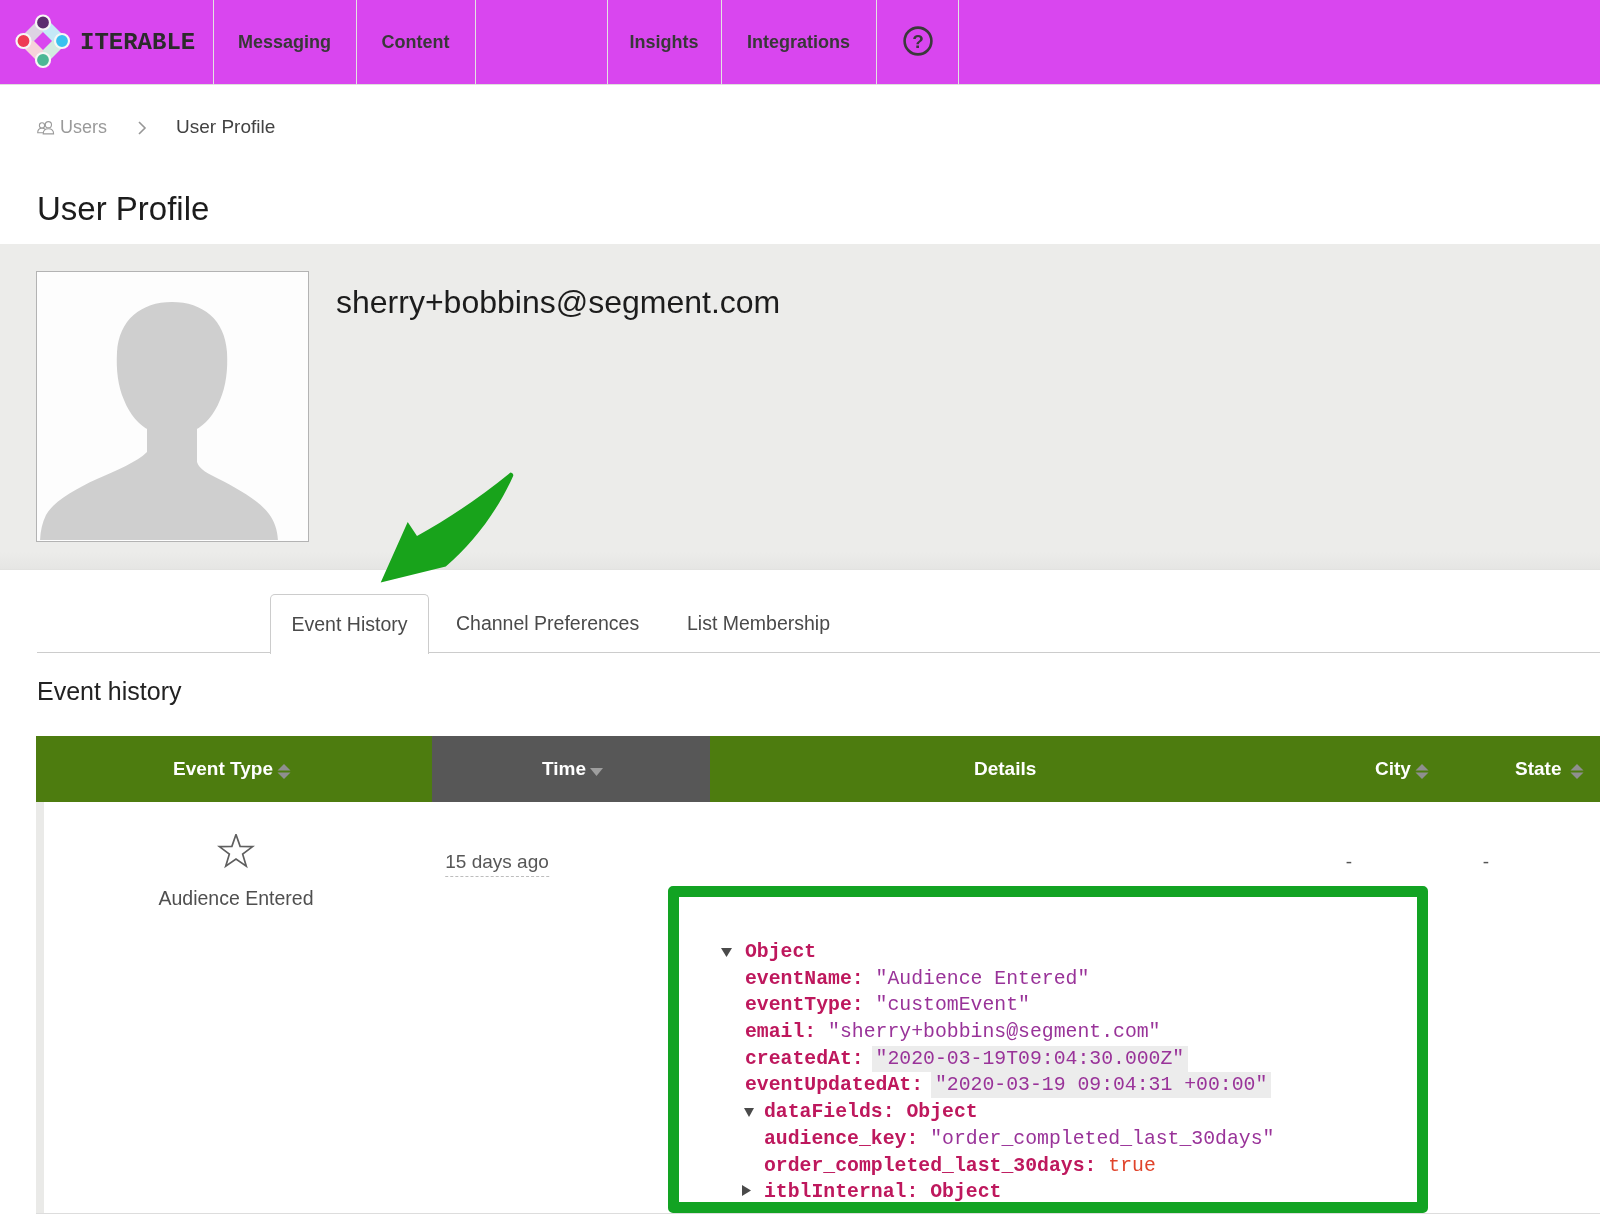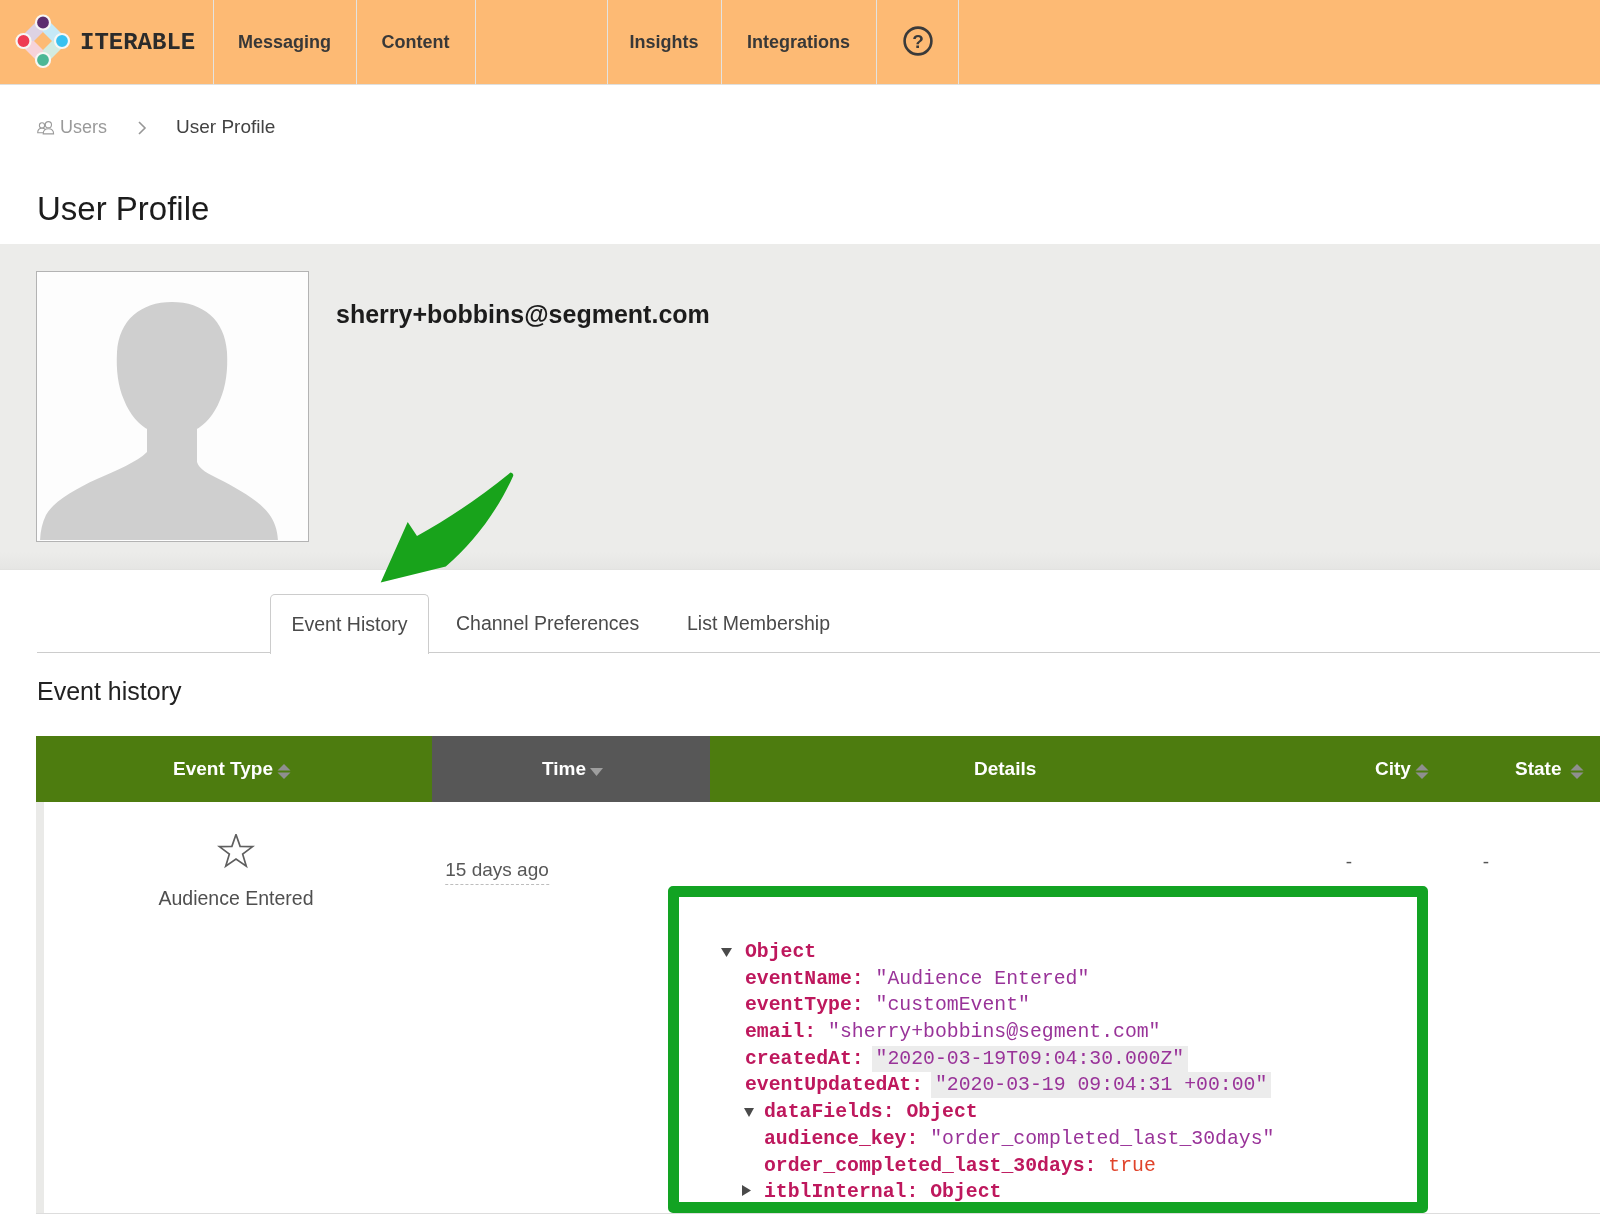--- a/index.html
+++ b/index.html
@@ -1,54 +1,54 @@
 <!DOCTYPE html>
 <html><head>
 <meta charset="utf-8">
 <style>
   * { margin:0; padding:0; box-sizing:border-box; }
   html,body { width:1600px; height:1219px; background:#fff; font-family:"Liberation Sans",sans-serif; position:relative; overflow:hidden; }
   .abs { position:absolute; }
 
   
-  .nav { position:absolute; left:0; top:0; width:1600px; height:85px; background:#fdba74; border-bottom:1px solid #dfdfdd; }
+  .nav { position:absolute; left:0; top:0; width:1600px; height:85px; background:#d946ef; border-bottom:1px solid #dfdfdd; }
   .nav .sep { position:absolute; top:0; width:1px; height:85px; background:#e3e3e1; }
   .nav .item { position:absolute; top:0; height:84px; line-height:84px; font-size:18px; font-weight:bold; color:#383838; text-align:center; }
   .logotext { position:absolute; left:80px; top:0; height:84px; line-height:86px; font-family:"Liberation Mono",monospace; font-weight:bold; font-size:24px; color:#2b2b2b; }
 
   
   .crumb { position:absolute; top:117px; left:0; width:1404px; height:22px; font-size:18px; white-space:nowrap; }
   .crumb .users { position:absolute; left:60px; top:0; color:#9a9a9a; }
   .crumb .cur { position:absolute; left:176px; top:-1px; color:#424242; font-size:19px; }
 
   h1.title { position:absolute; left:37px; top:191px; font-size:33px; line-height:36px; font-weight:400; color:#1c1c1c; }
 
   
   .band { position:absolute; left:0; top:244px; width:1600px; height:326px; background:linear-gradient(180deg,#ececea 0px,#ececea 308px,#e5e5e3 326px); border-bottom:1px solid #e2e2e0; }
   .avatar { position:absolute; left:36px; top:27px; width:273px; height:271px; background:#fdfdfd; border:1px solid #b3b3b3; overflow:hidden; }
-  .email { position:absolute; left:336px; top:56px; font-size:25px; color:#1c1c1c;font-weight:bold; }
+  .email { position:absolute; left:336px; top:40px; font-size:32px; color:#1c1c1c; }
 
   
   .tabs { position:absolute; left:0; top:594px; width:1600px; height:59px; }
   .tabline { position:absolute; left:37px; top:58px; width:1563px; height:1px; background:#cccccc; }
   .tab { position:absolute; top:0; height:59px; line-height:59px; font-size:19.5px; color:#4a4a4a; white-space:nowrap; }
   .tab.active { background:#fff; border:1px solid #cccccc; border-bottom:none; border-radius:5px 5px 0 0; text-align:center; height:60px; }
 
   h2.evh { position:absolute; left:37px; top:677px; font-size:25px; font-weight:400; color:#222; }
 
   
   .thead { position:absolute; left:36px; top:736px; width:1564px; height:66px; background:#4d7c0f; color:#fff; font-weight:bold; font-size:19px; }
   .thead .timecell { position:absolute; left:396px; top:0; width:278px; height:66px; background:#575757; }
   .thead .hl { position:absolute; top:0; height:66px; line-height:66px; white-space:nowrap; }
 
   
   .leftstrip { position:absolute; left:36px; top:802px; width:8px; height:411px; background:#eaeae8; }
   .rowline { position:absolute; left:36px; top:1213px; width:1564px; height:1px; background:#dddddd; }
   .evname { position:absolute; left:236px; top:887px; transform:translateX(-50%); font-size:19.5px; color:#4f4f4f; white-space:nowrap;text-align:right; }
-  .daysago { position:absolute; left:497px; top:851px; transform:translateX(-50%); font-size:19px; color:#575757; border-bottom:1px dashed #bdbdbd; padding-bottom:3px; white-space:nowrap;margin-top:8px; }
+  .daysago { position:absolute; left:497px; top:851px; transform:translateX(-50%); font-size:19px; color:#575757; border-bottom:1px dashed #bdbdbd; padding-bottom:3px; white-space:nowrap; }
   .dash1 { position:absolute; left:1349px; top:851px; transform:translateX(-50%); font-size:19px; color:#555; }
   .dash2 { position:absolute; left:1486px; top:851px; transform:translateX(-50%); font-size:19px; color:#555; }
 
   
   .gbox { position:absolute; left:668px; top:886px; width:760px; height:327px; border:11px solid #12a323; background:#fff; border-radius:5px; }
   .json { position:absolute; left:676px; top:939px; font-family:"Liberation Mono",monospace; font-size:19.8px; line-height:26.7px; color:#1a1a1a; }
   .json .ln { position:relative; height:26.7px; white-space:pre; }
   .json .k { font-weight:bold; color:#be185d; }
   .json .v { color:#993399; }
   .json .vb { color:#993399; background:#ececec; padding:2px 4px; margin:0 -4px; }

